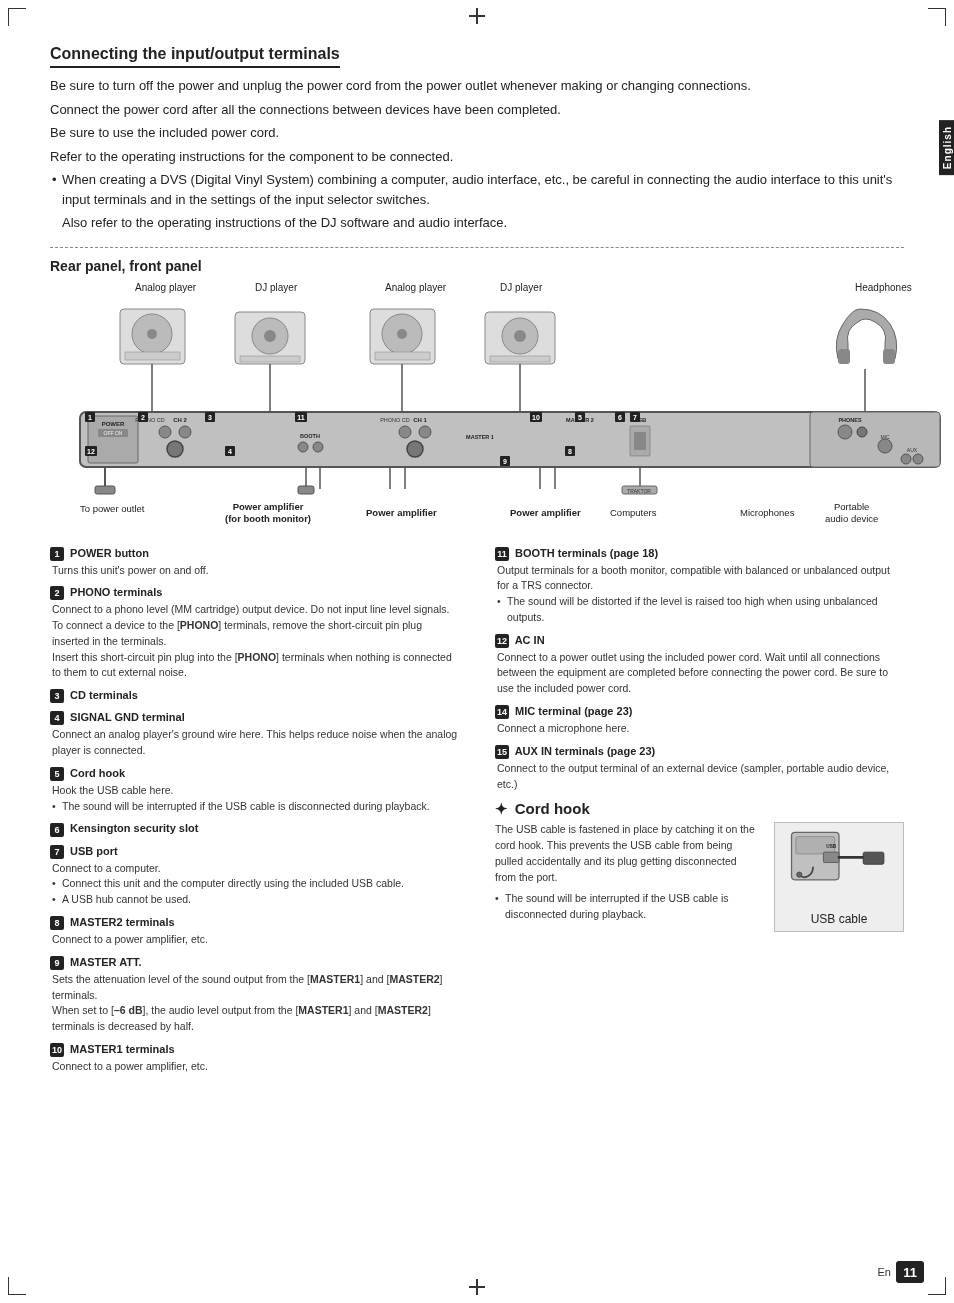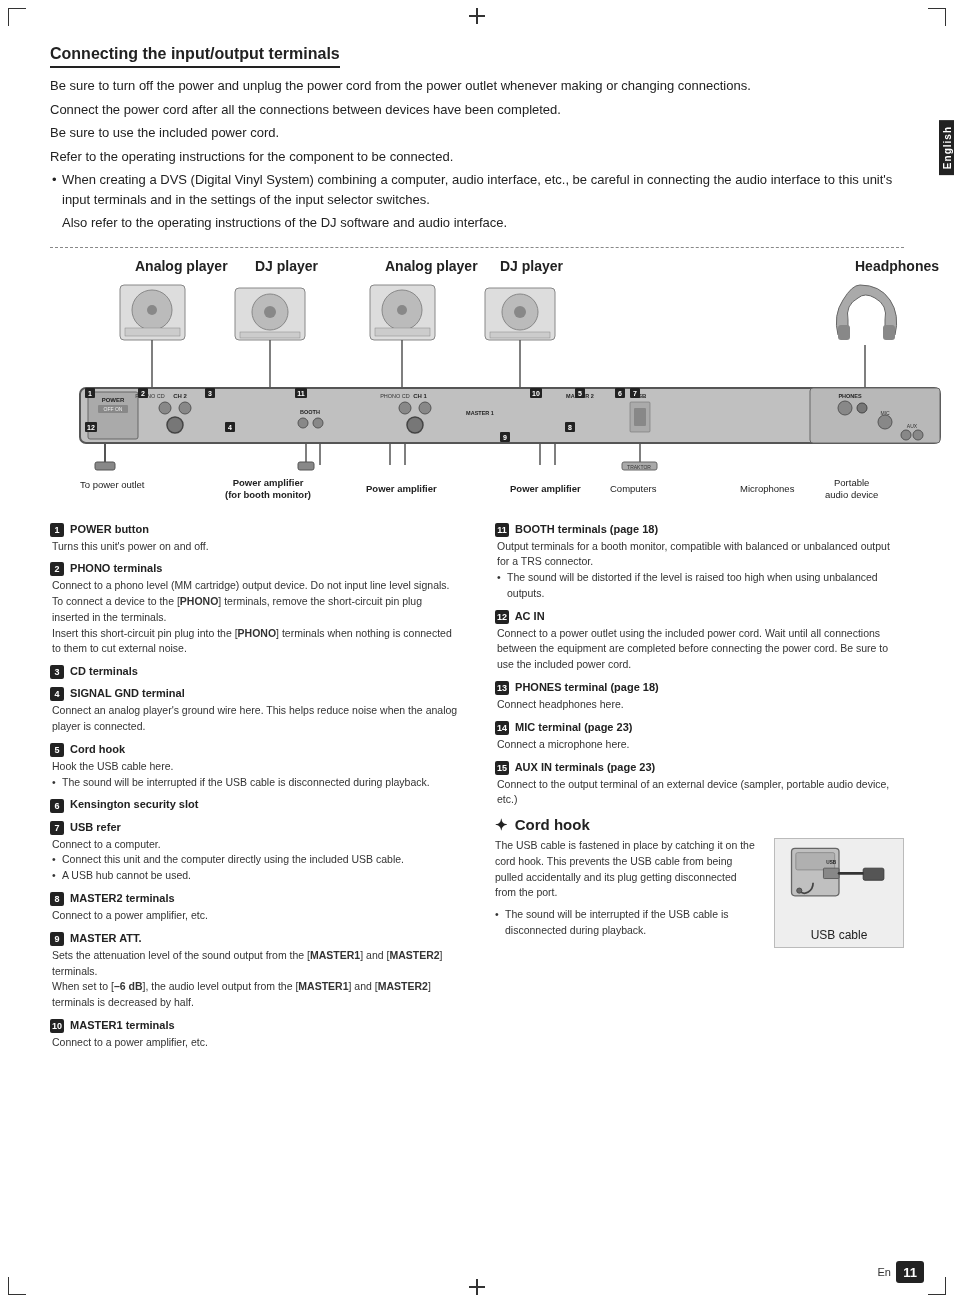--- a/index.html
+++ b/index.html
@@ -124,22 +124,22 @@
 
     
     .diagram-area {
       width: 100%;
       background: #fff;
       margin-bottom: 10px;
       position: relative;
     }
 
     .device-label {
-      font-size: 14px;
-      font-weight: bold;
+      font-size: 10px;
+      font-weight: normal;
       text-align: right;
       position: absolute;
     }
 
     .bottom-label {
       font-size: 9.5px;
       text-align: center;
       position: absolute;
     }
     .bottom-label.bold { font-weight: bold; }
@@ -293,20 +293,21 @@
     <div class="intro-text">Be sure to turn off the power and unplug the power cord from the power outlet whenever making or changing connections.</div>
     <div class="intro-text">Connect the power cord after all the connections between devices have been completed.</div>
     <div class="intro-text">Be sure to use the included power cord.</div>
     <div class="intro-text">Refer to the operating instructions for the component to be connected.</div>
     <div class="intro-text bullet">When creating a DVS (Digital Vinyl System) combining a computer, audio interface, etc., be careful in connecting the audio interface to this unit's input terminals and in the settings of the input selector switches.</div>
     <div class="intro-text" style="padding-left:12px;">Also refer to the operating instructions of the DJ software and audio interface.</div>
 
     <hr class="dashed-divider">
 
     
+    <div class="rear-panel-title">Rear panel, front panel</div>
 
     
     <div class="diagram-area">
 
       <div style="position:relative; height:20px; margin-bottom:2px;">
         <span class="device-label" style="left:85px;">Analog player</span>
         <span class="device-label" style="left:205px;">DJ player</span>
         <span class="device-label" style="left:335px;">Analog player</span>
         <span class="device-label" style="left:450px;">DJ player</span>
         <span class="device-label" style="left:795px;padding-left:10px;">Headphones</span>
@@ -527,21 +528,21 @@
         <div class="desc-item">
           <div class="desc-item-title">
             <span class="num">6</span>
             <span> Kensington security slot</span>
           </div>
         </div>
 
         <div class="desc-item">
           <div class="desc-item-title">
             <span class="num">7</span>
-            <span> USB refer</span>
+            <span> USB port</span>
           </div>
           <div class="desc-item-body">
             Connect to a computer.
             <div class="bullet-item">Connect this unit and the computer directly using the included USB cable.</div>
             <div class="bullet-item">A USB hub cannot be used.</div>
           </div>
         </div>
 
         <div class="desc-item">
           <div class="desc-item-title">
@@ -583,27 +584,20 @@
         </div>
 
         <div class="desc-item">
           <div class="desc-item-title">
             <span class="num">12</span>
             <span> AC IN</span>
           </div>
           <div class="desc-item-body">Connect to a power outlet using the included power cord. Wait until all connections between the equipment are completed before connecting the power cord. Be sure to use the included power cord.</div>
         </div>
 
-        <div class="desc-item">
-          <div class="desc-item-title">
-            <span class="num">13</span>
-            <span> PHONES terminal (page 18)</span>
-          </div>
-          <div class="desc-item-body">Connect headphones here.</div>
-        </div>
 
         <div class="desc-item">
           <div class="desc-item-title">
             <span class="num">14</span>
             <span> MIC terminal (page 23)</span>
           </div>
           <div class="desc-item-body">Connect a microphone here.</div>
         </div>
 
         <div class="desc-item">

